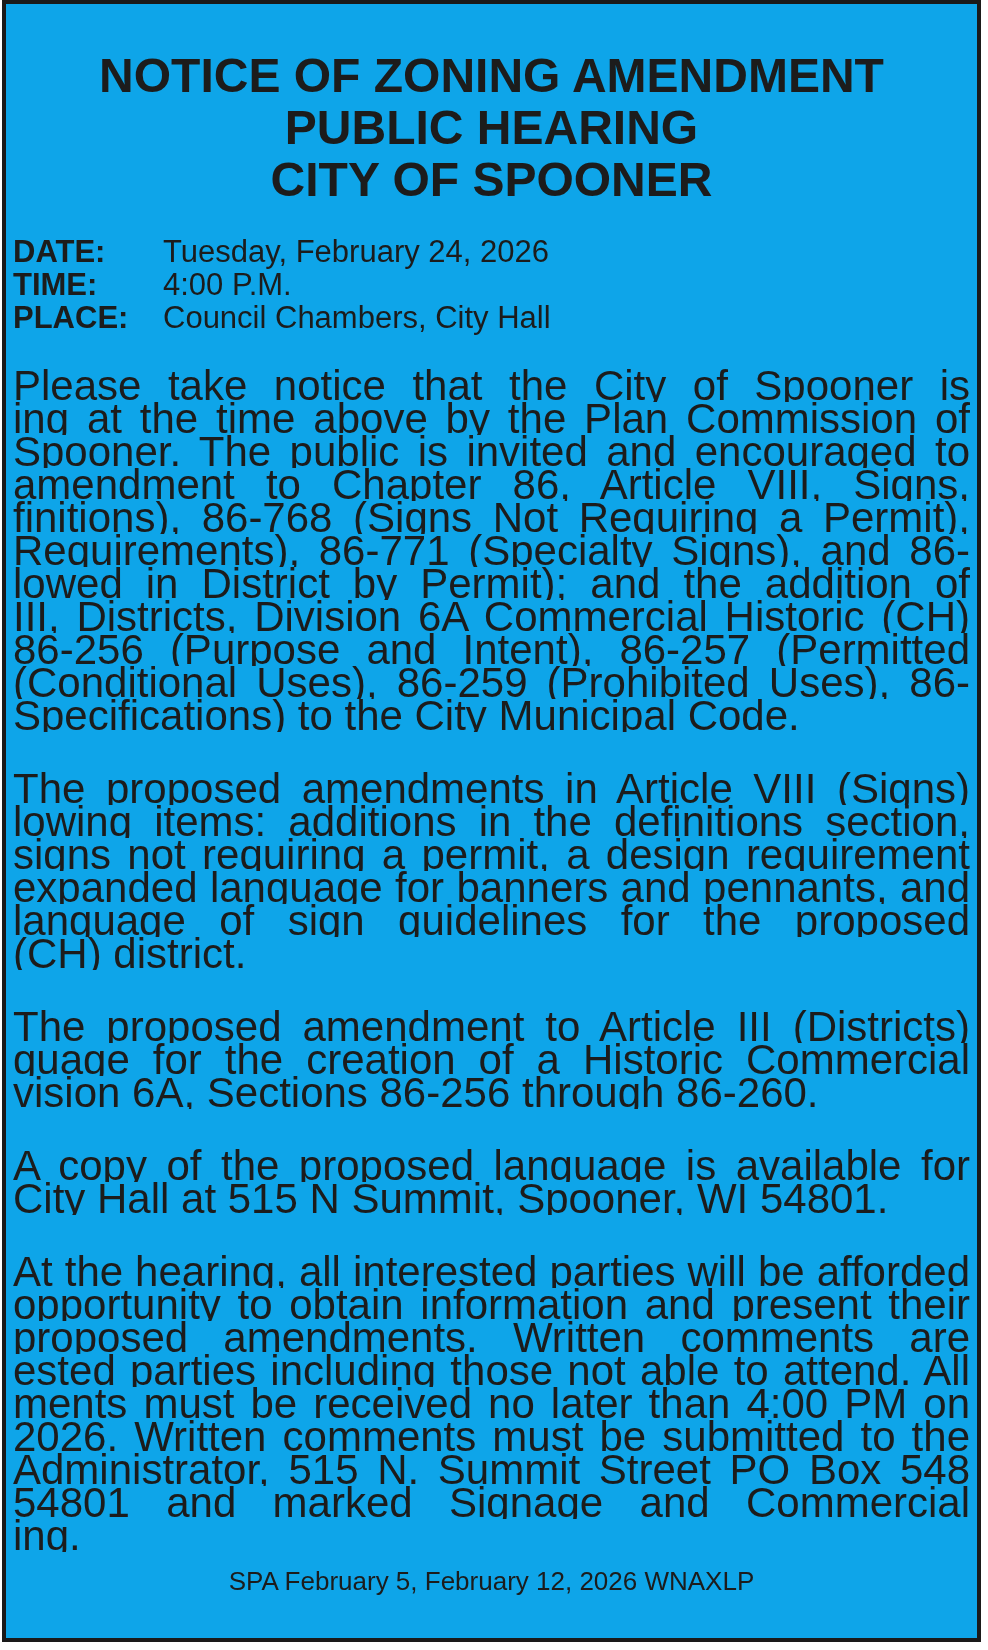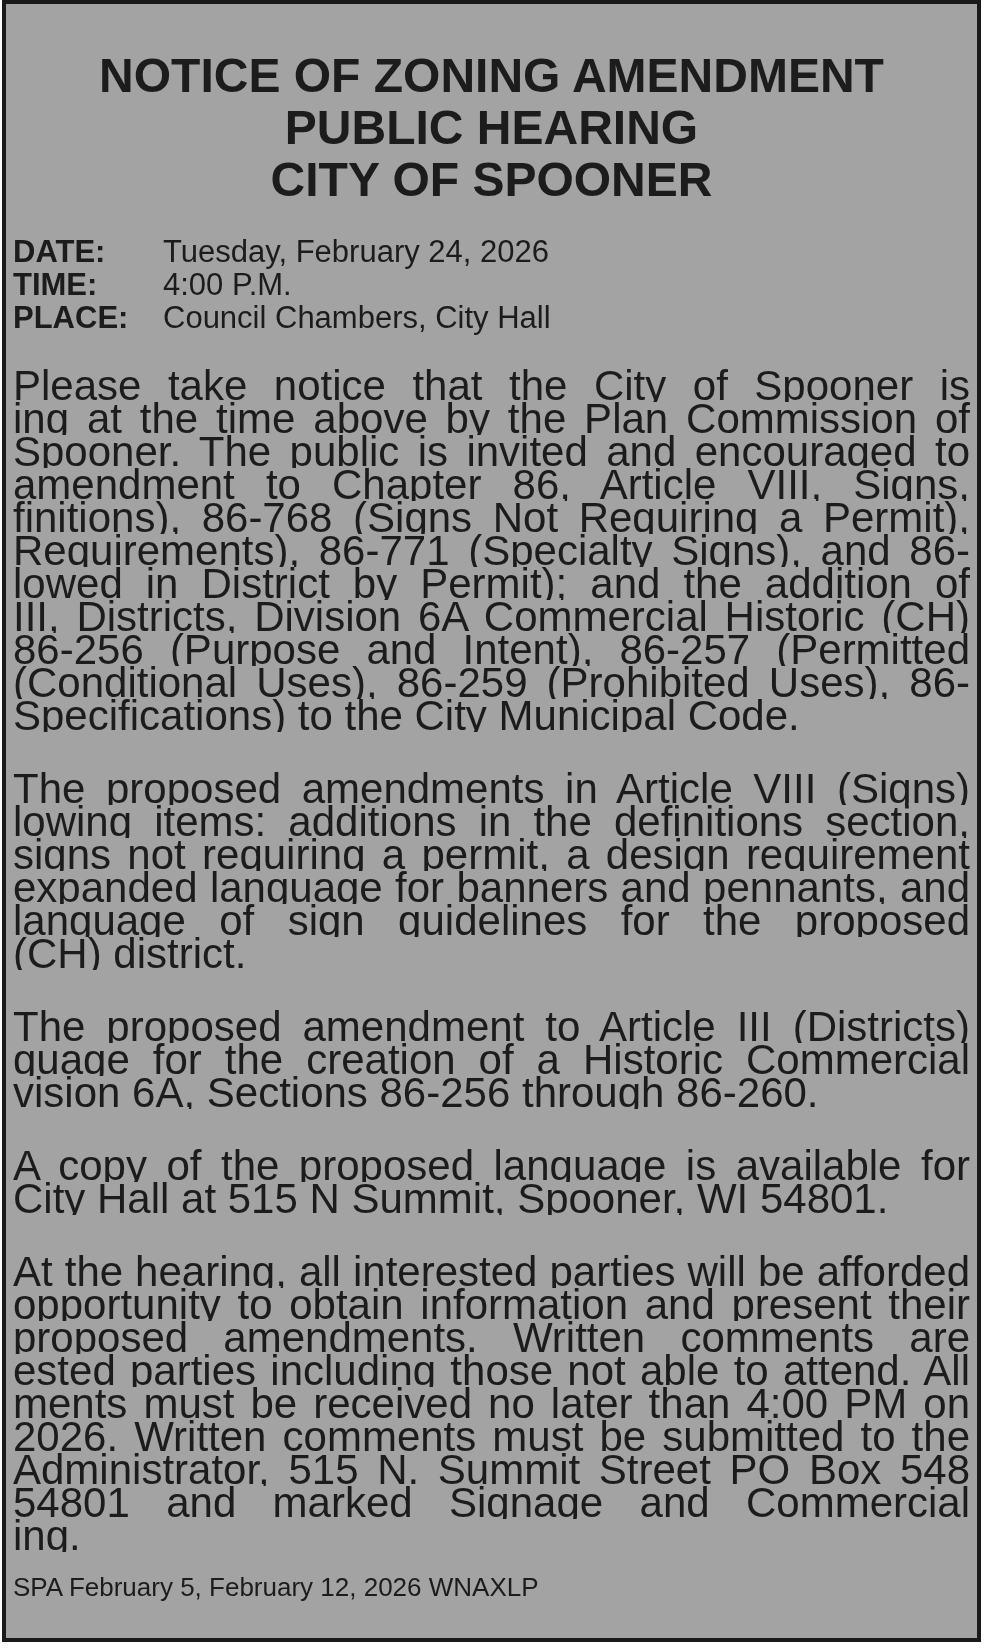--- a/index.html
+++ b/index.html
@@ -57,30 +57,30 @@
     text-align: justify;
     text-align-last: justify;
     white-space: normal;
     overflow: hidden;
     height: 33px;
   }
   .line.last {
     text-align-last: left;
   }
   .footer {
-    margin-top: 20px;
+    margin-top: 14px;
     font-size: 26px;
     line-height: 30px;
-    text-align: left;
+    text-align: center;
   }
 </style>
 </head>
 <body>
 
-<div class="notice" style="color: rgb(28, 28, 28); border-color: rgb(26, 26, 26); background: #a3a3a3;">
+<div class="notice" style="color: rgb(28, 28, 28); border-color: rgb(26, 26, 26); background: #0ea5e9;">
 
   <div class="title">
     <div>NOTICE OF ZONING AMENDMENT</div>
     <div>PUBLIC HEARING</div>
     <div>CITY OF SPOONER</div>
   </div>
 
   <div class="details">
     <div class="dl-row">
       <div class="dl-label">DATE:</div>

